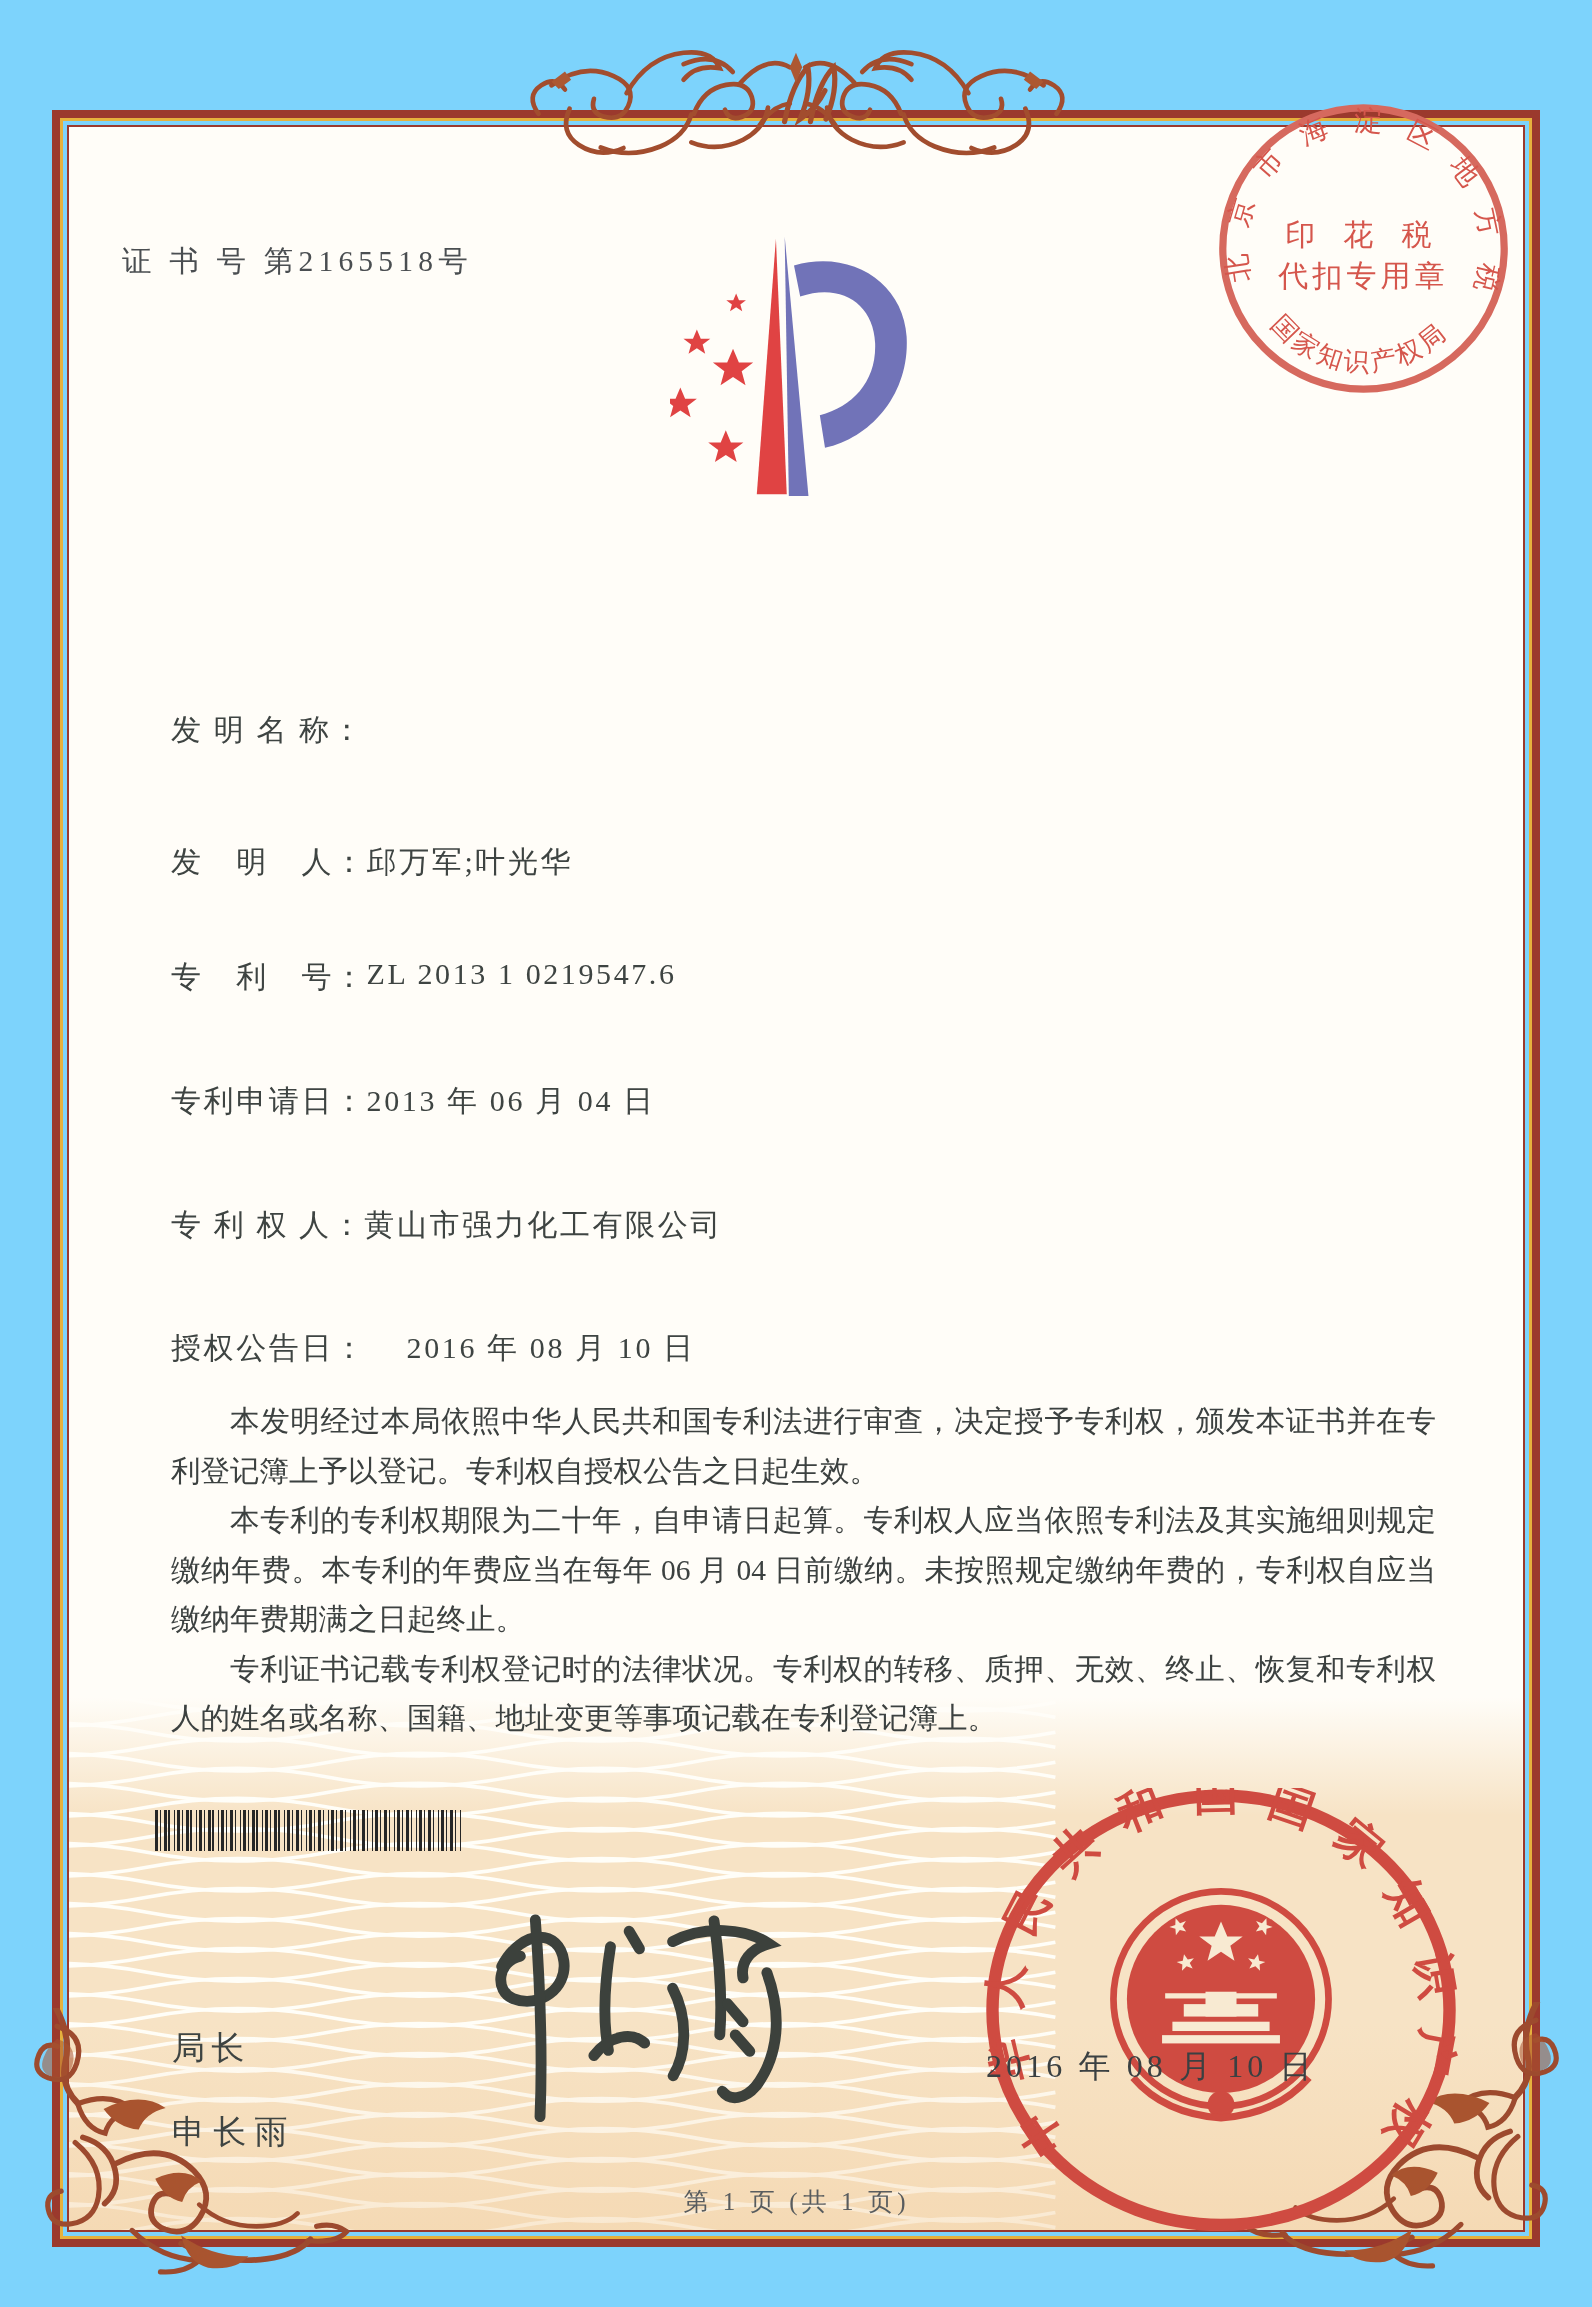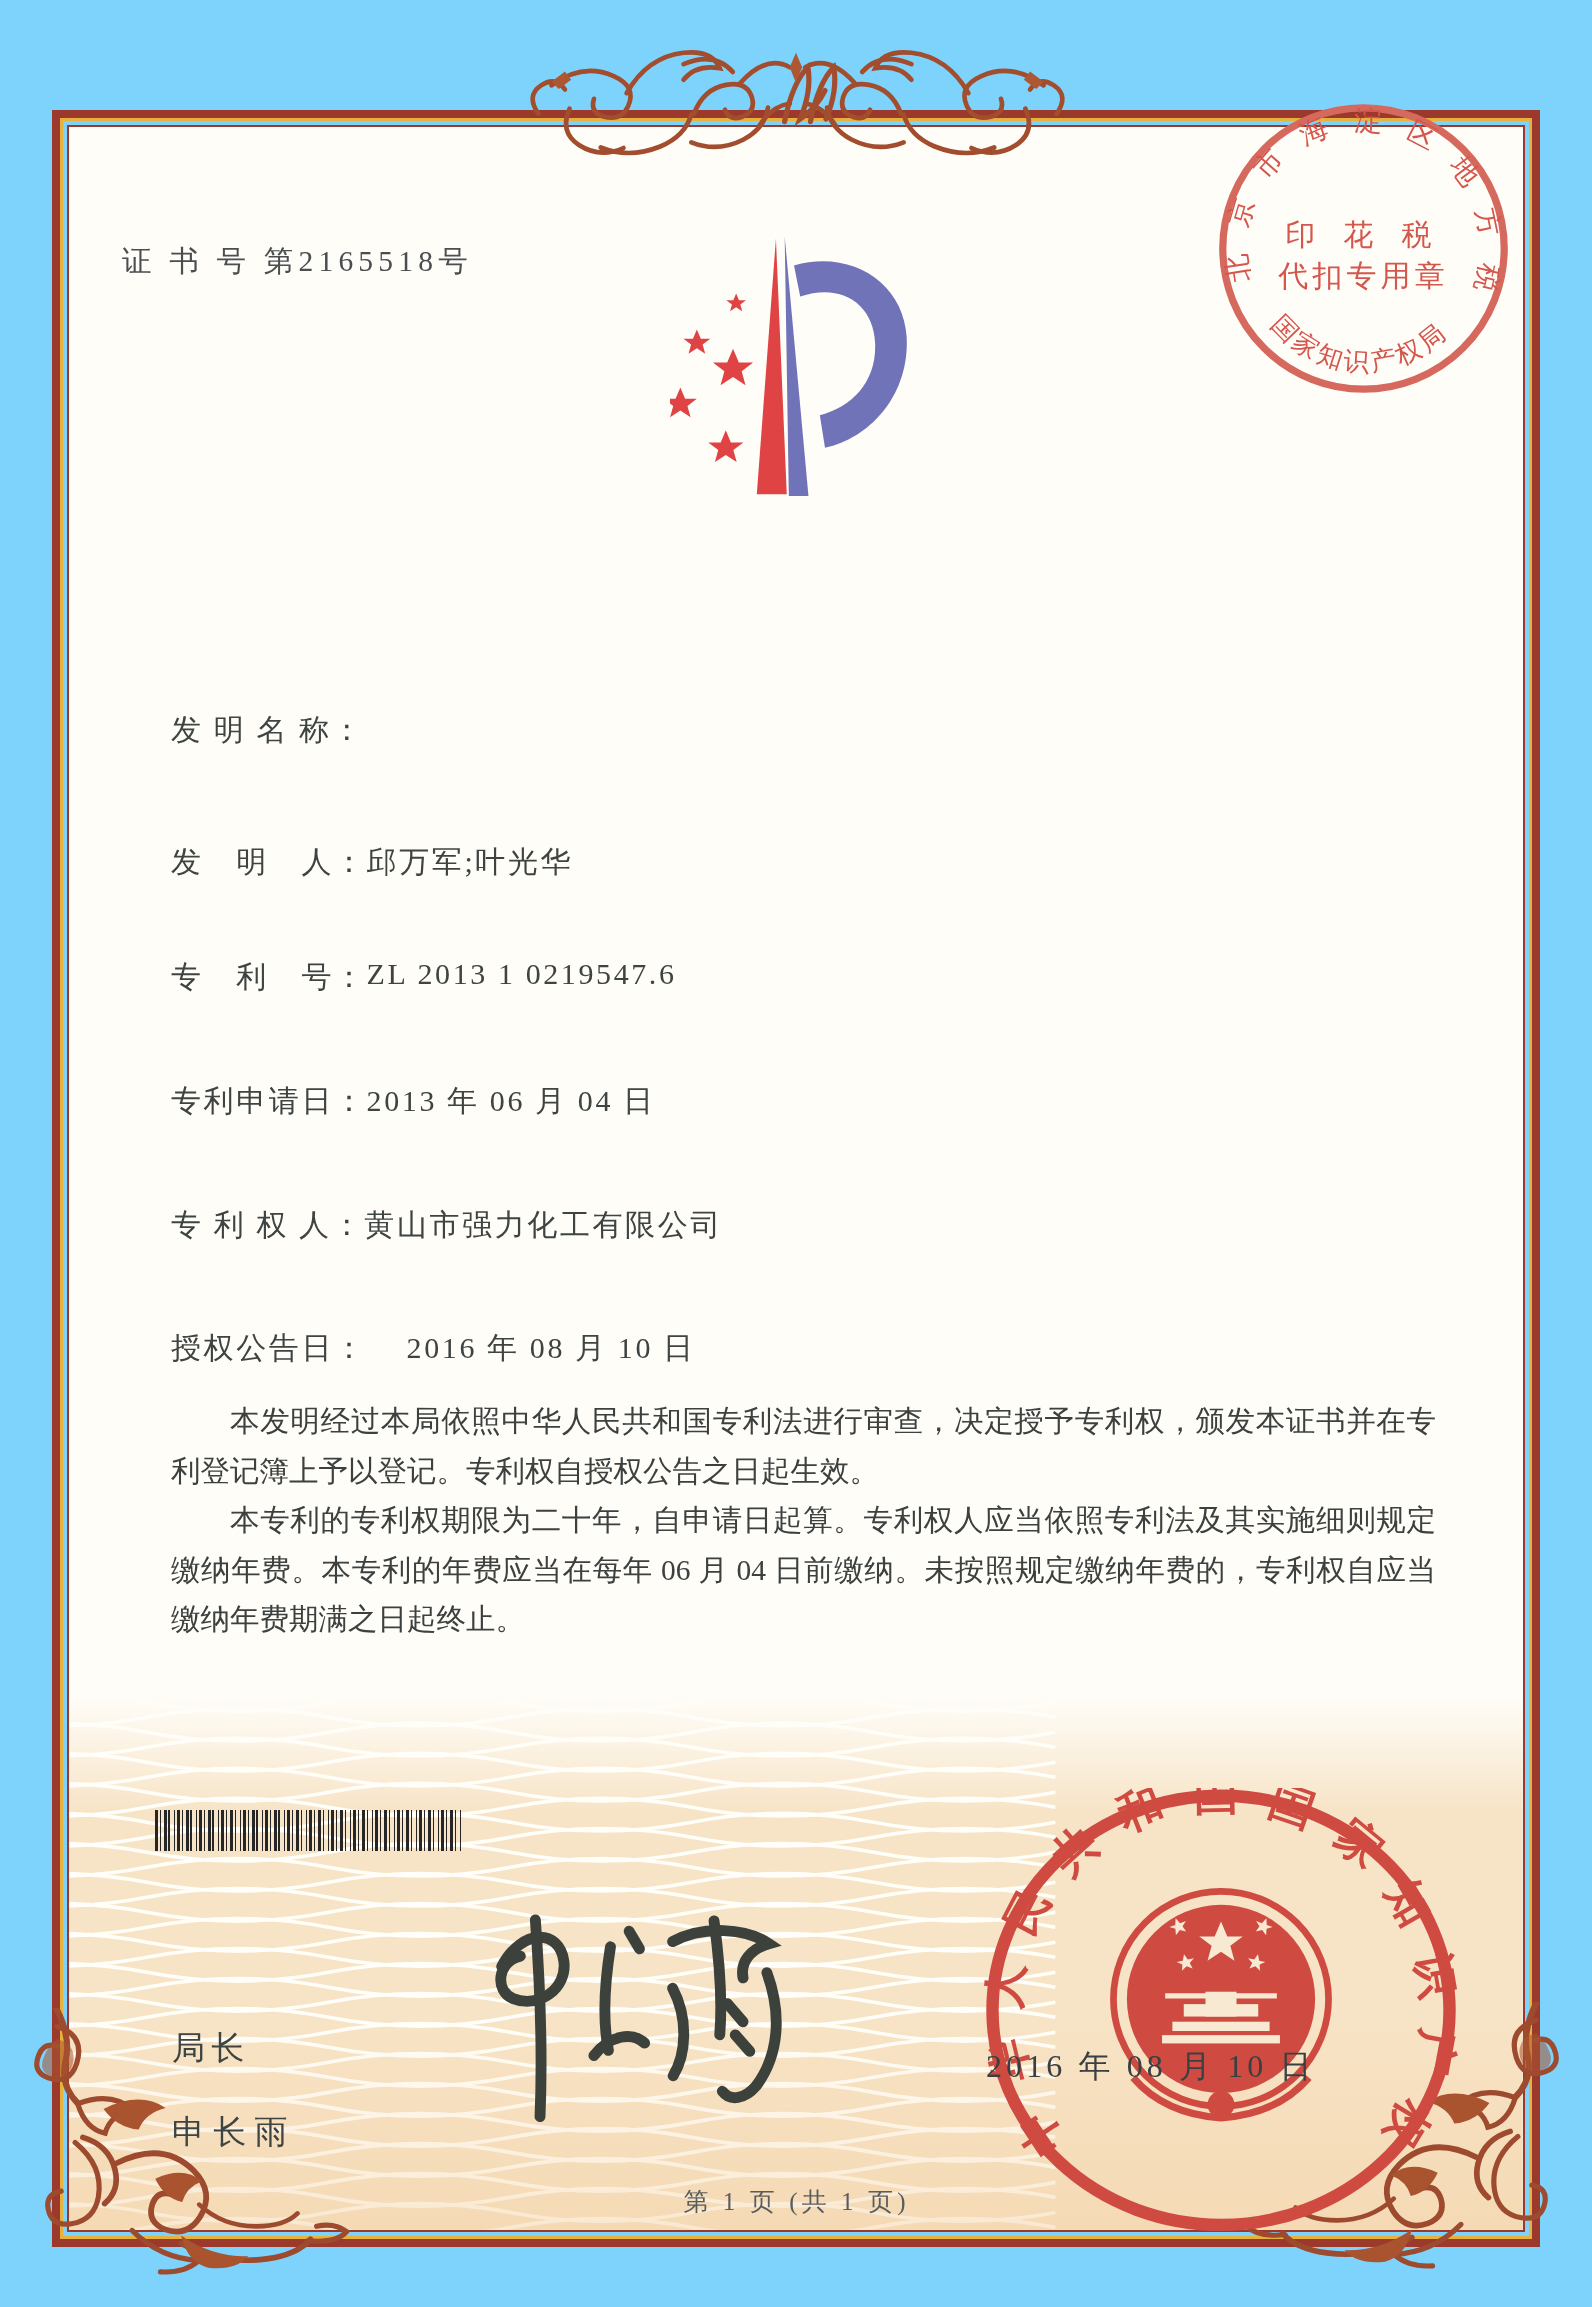--- a/index.html
+++ b/index.html
@@ -235,20 +235,21 @@
     </div>
     <div class="field-row fr5">
       <span class="lbl">授权公告日：</span>
       <span class="val">2016 年 08 月 10 日</span>
     </div>
   </div>
 
   <div class="body-text">
     <p>本发明经过本局依照中华人民共和国专利法进行审查，决定授予专利权，颁发本证书并在专利登记簿上予以登记。专利权自授权公告之日起生效。</p>
     <p>本专利的专利权期限为二十年，自申请日起算。专利权人应当依照专利法及其实施细则规定缴纳年费。本专利的年费应当在每年 06 月 04 日前缴纳。未按照规定缴纳年费的，专利权自应当缴纳年费期满之日起终止。</p>
+    <p>专利证书记载专利权登记时的法律状况。专利权的转移、质押、无效、终止、恢复和专利权人的姓名或名称、国籍、地址变更等事项记载在专利登记簿上。</p>
   </div>
 
   <div class="barcode"></div>
 
   <div class="signer-title">局长</div>
   <div class="signer-name">申长雨</div>
 
   <svg class="signature" viewBox="0 0 780 430">
     <g stroke="#3c413c" fill="none" stroke-linecap="round" stroke-width="21">
       <path d="M150 130 C 190 55 262 58 270 120 C 277 172 222 212 172 192 C 136 177 141 120 186 110"></path>

